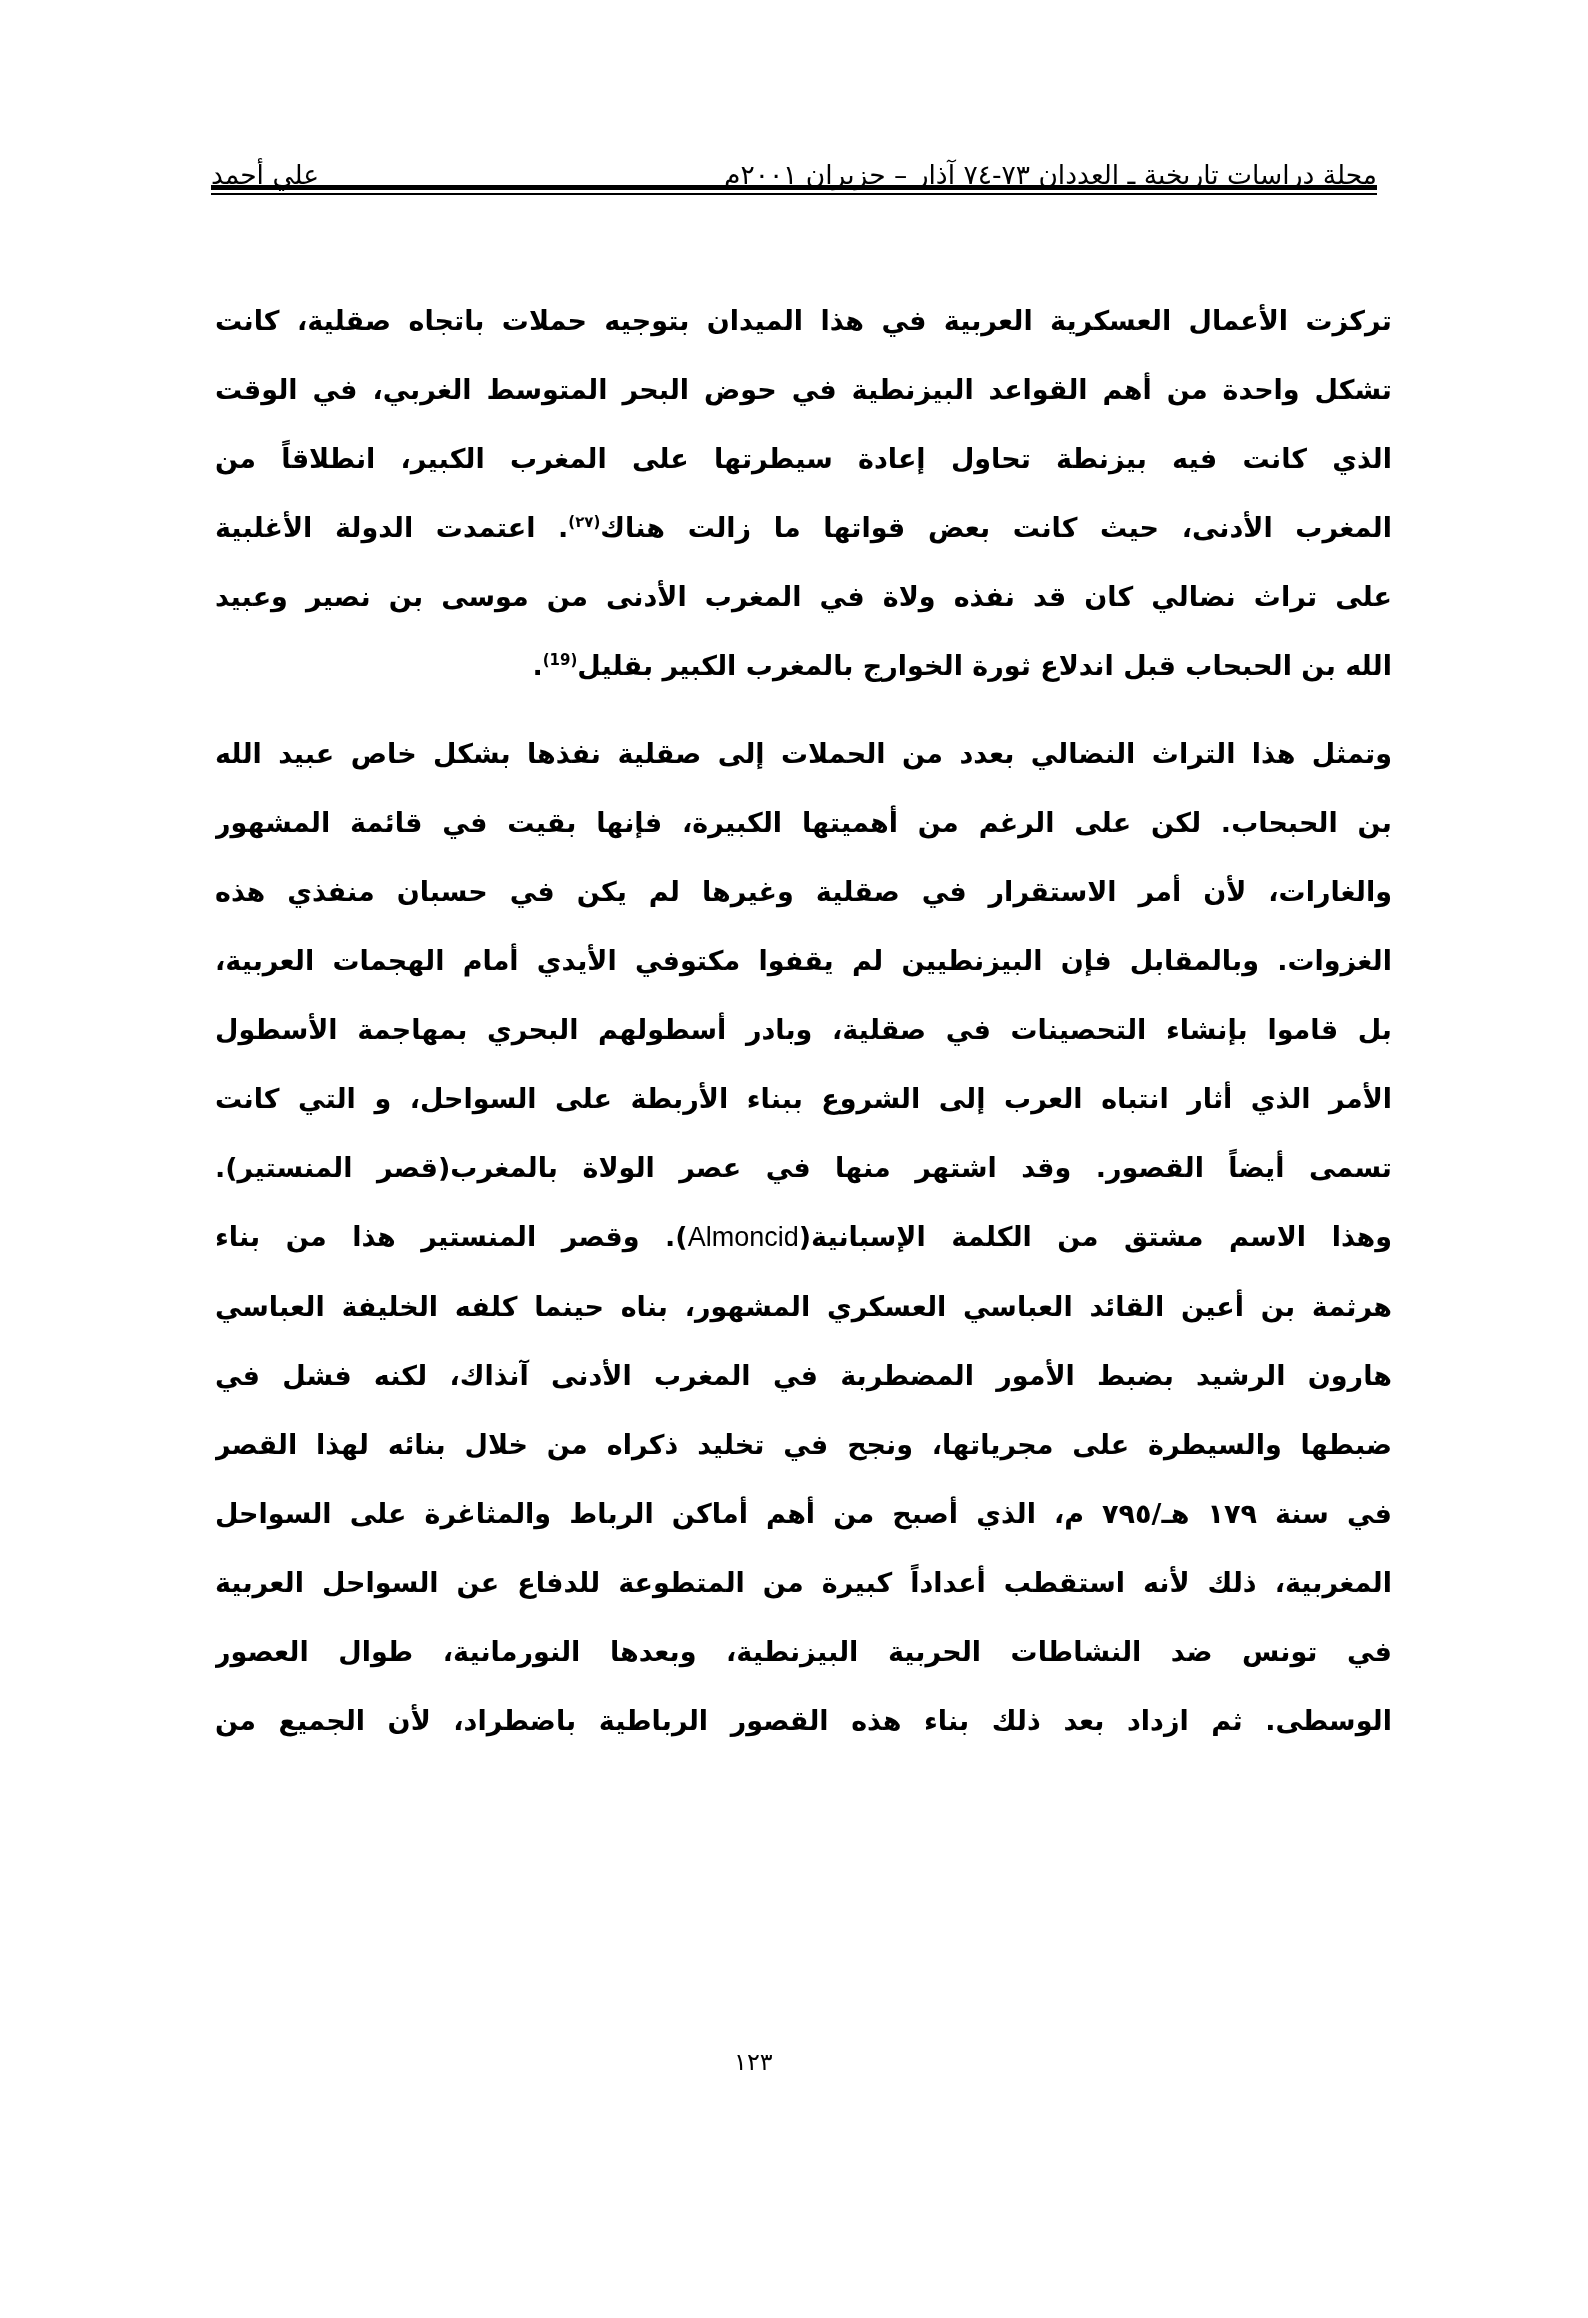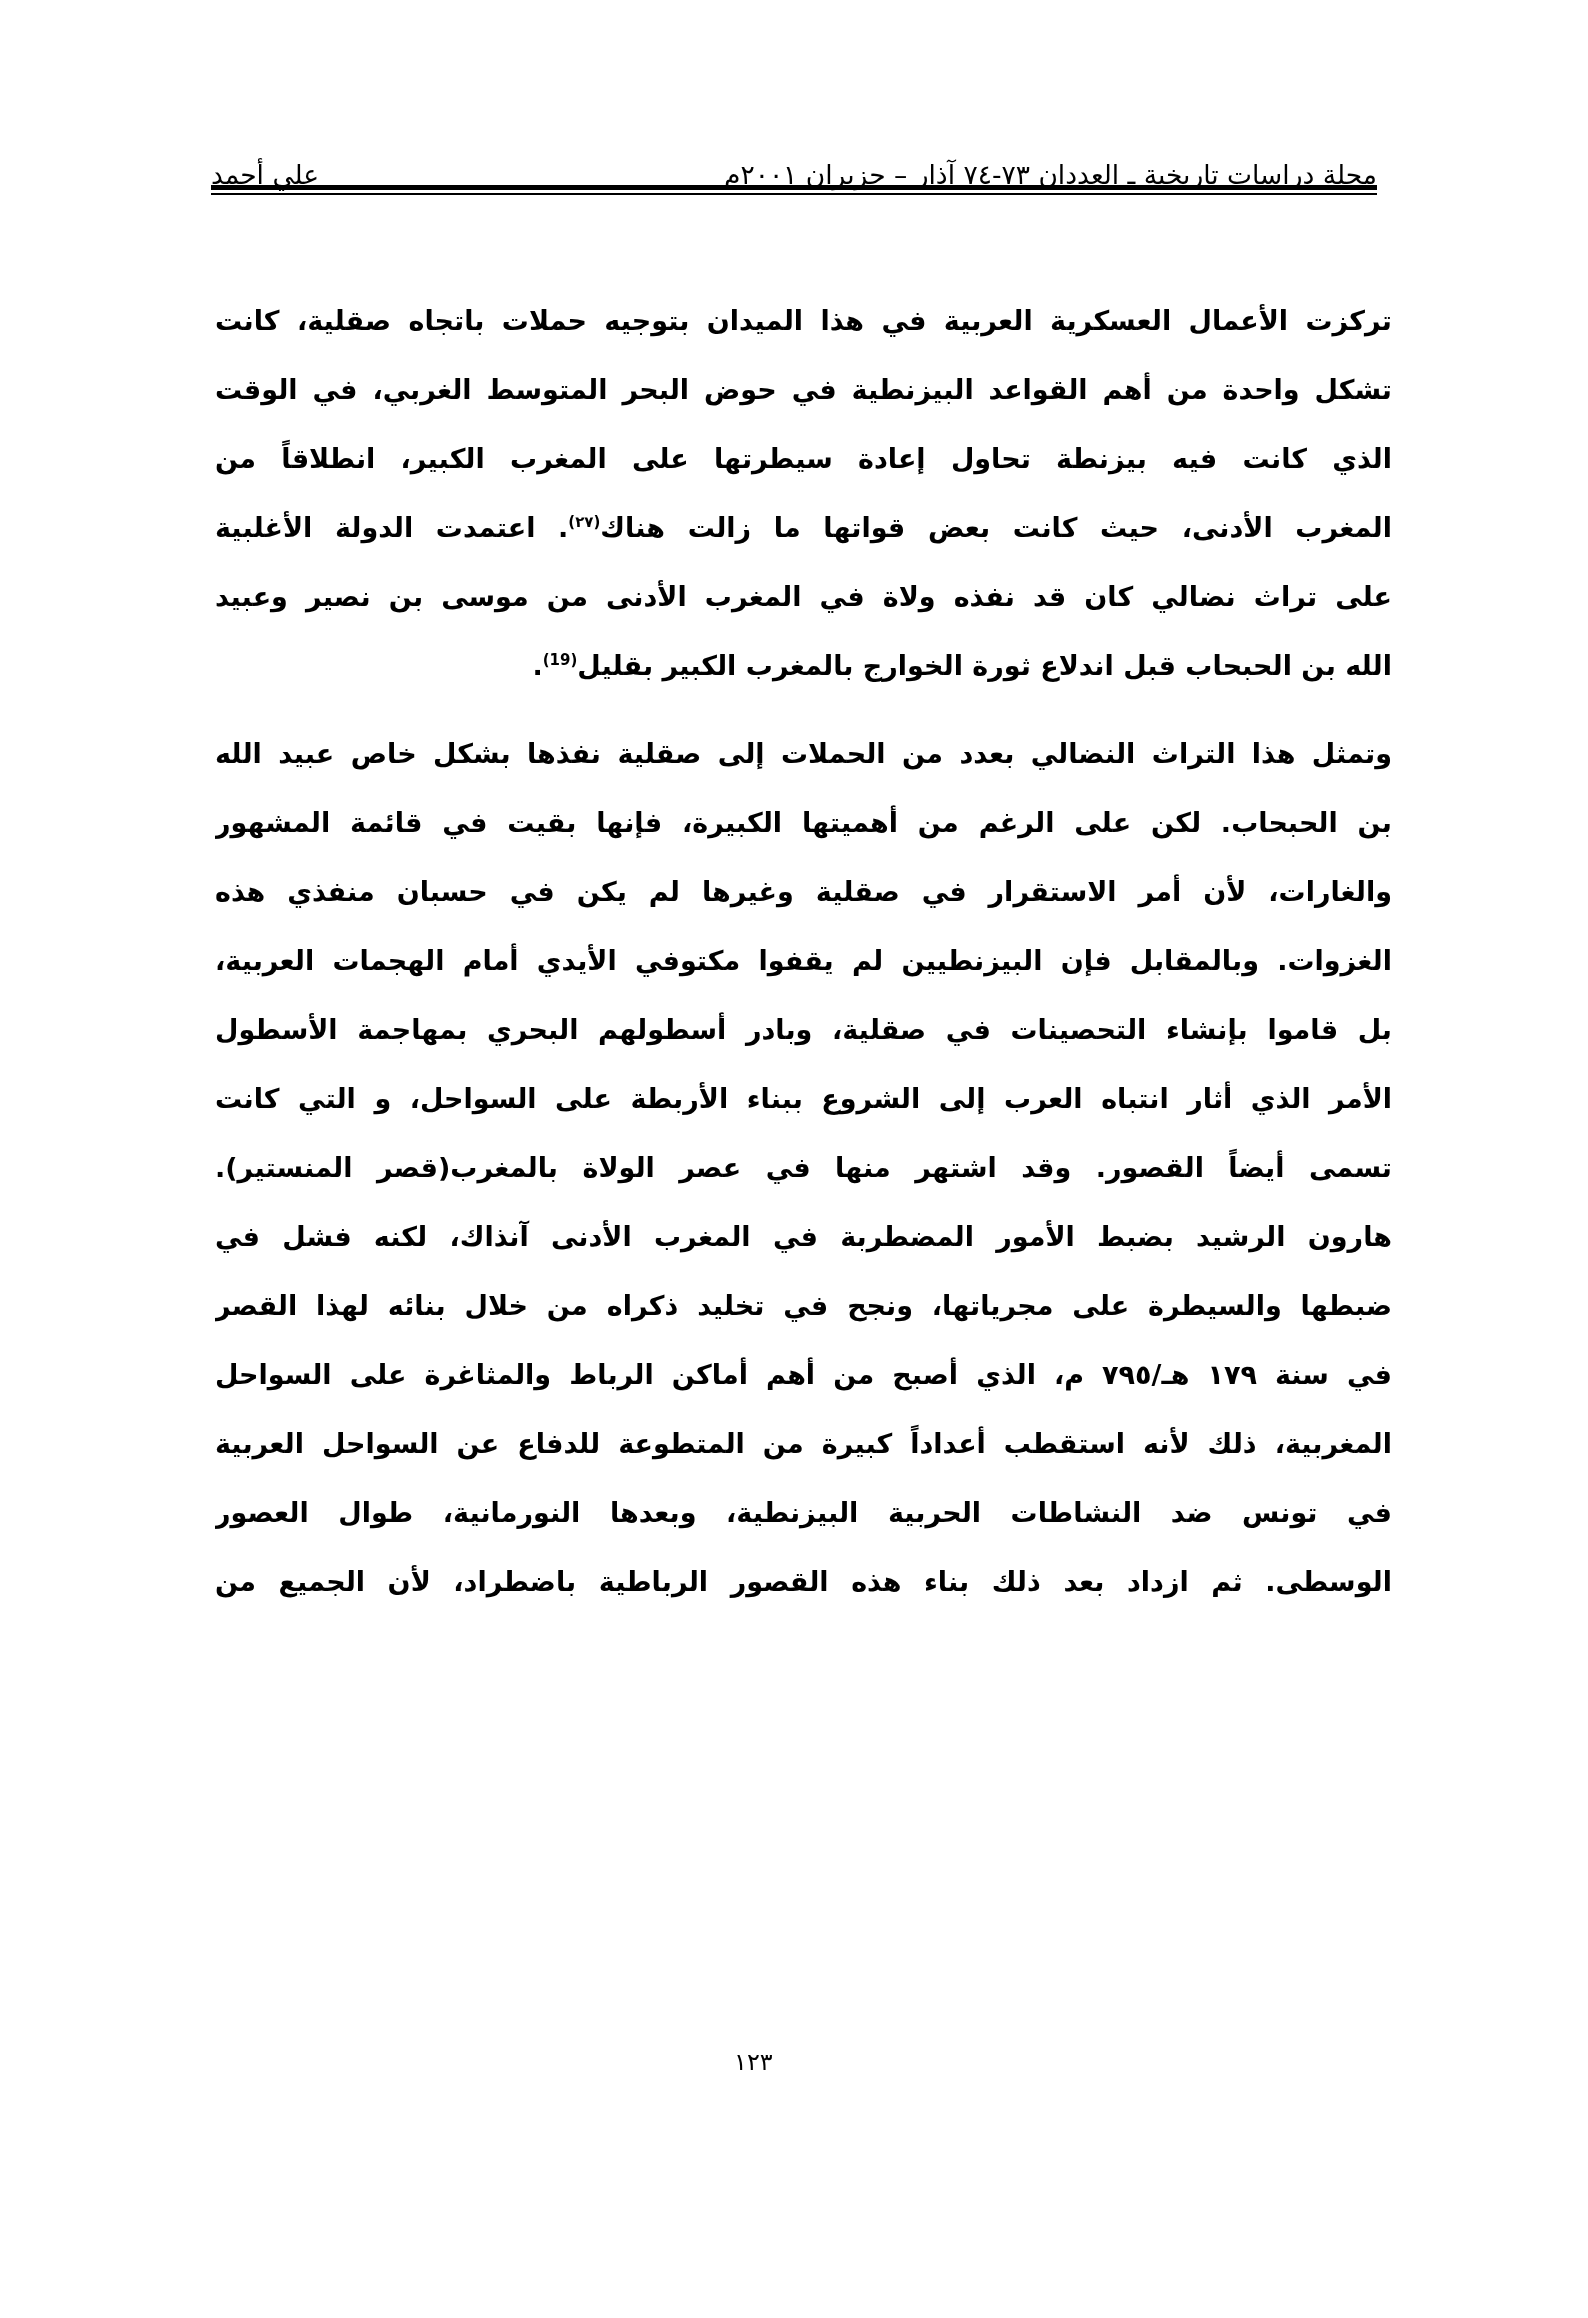--- a/index.html
+++ b/index.html
@@ -121,20 +121,22 @@
       <span class="line last"><span>الله بن الحبحاب قبل اندلاع ثورة الخوارج بالمغرب الكبير بقليل</span><sup class="footnote">(19)</sup><span>.</span></span>
     </p>
     <p class="paragraph">
       <span class="line">وتمثل هذا التراث النضالي بعدد من الحملات إلى صقلية نفذها بشكل خاص عبيد الله</span>
       <span class="line">بن الحبحاب. لكن على الرغم من أهميتها الكبيرة، فإنها بقيت في قائمة المشهور</span>
       <span class="line">والغارات، لأن أمر الاستقرار في صقلية وغيرها لم يكن في حسبان منفذي هذه</span>
       <span class="line">الغزوات. وبالمقابل فإن البيزنطيين لم يقفوا مكتوفي الأيدي أمام الهجمات العربية،</span>
       <span class="line">بل قاموا بإنشاء التحصينات في صقلية، وبادر أسطولهم البحري بمهاجمة الأسطول</span>
       <span class="line">الأمر الذي أثار انتباه العرب إلى الشروع ببناء الأربطة على السواحل، و التي كانت</span>
       <span class="line">تسمى أيضاً القصور. وقد اشتهر منها في عصر الولاة بالمغرب(قصر المنستير).</span>
+      <span class="line"><span>وهذا الاسم مشتق من الكلمة الإسبانية(</span><span class="latin">Almoncid</span><span>). وقصر المنستير هذا من بناء</span></span>
+      <span class="line">هرثمة بن أعين القائد العباسي العسكري المشهور، بناه حينما كلفه الخليفة العباسي</span>
       <span class="line">هارون الرشيد بضبط الأمور المضطربة في المغرب الأدنى آنذاك، لكنه فشل في</span>
       <span class="line">ضبطها والسيطرة على مجرياتها، ونجح في تخليد ذكراه من خلال بنائه لهذا القصر</span>
       <span class="line">في سنة ١٧٩ هـ/٧٩٥ م، الذي أصبح من أهم أماكن الرباط والمثاغرة على السواحل</span>
       <span class="line">المغربية، ذلك لأنه استقطب أعداداً كبيرة من المتطوعة للدفاع عن السواحل العربية</span>
       <span class="line">في تونس ضد النشاطات الحربية البيزنطية، وبعدها النورمانية، طوال العصور</span>
       <span class="line">الوسطى. ثم ازداد بعد ذلك بناء هذه القصور الرباطية باضطراد، لأن الجميع من</span>
     </p>
   </div>
 
 <div class="page-number">١٢٣</div>

